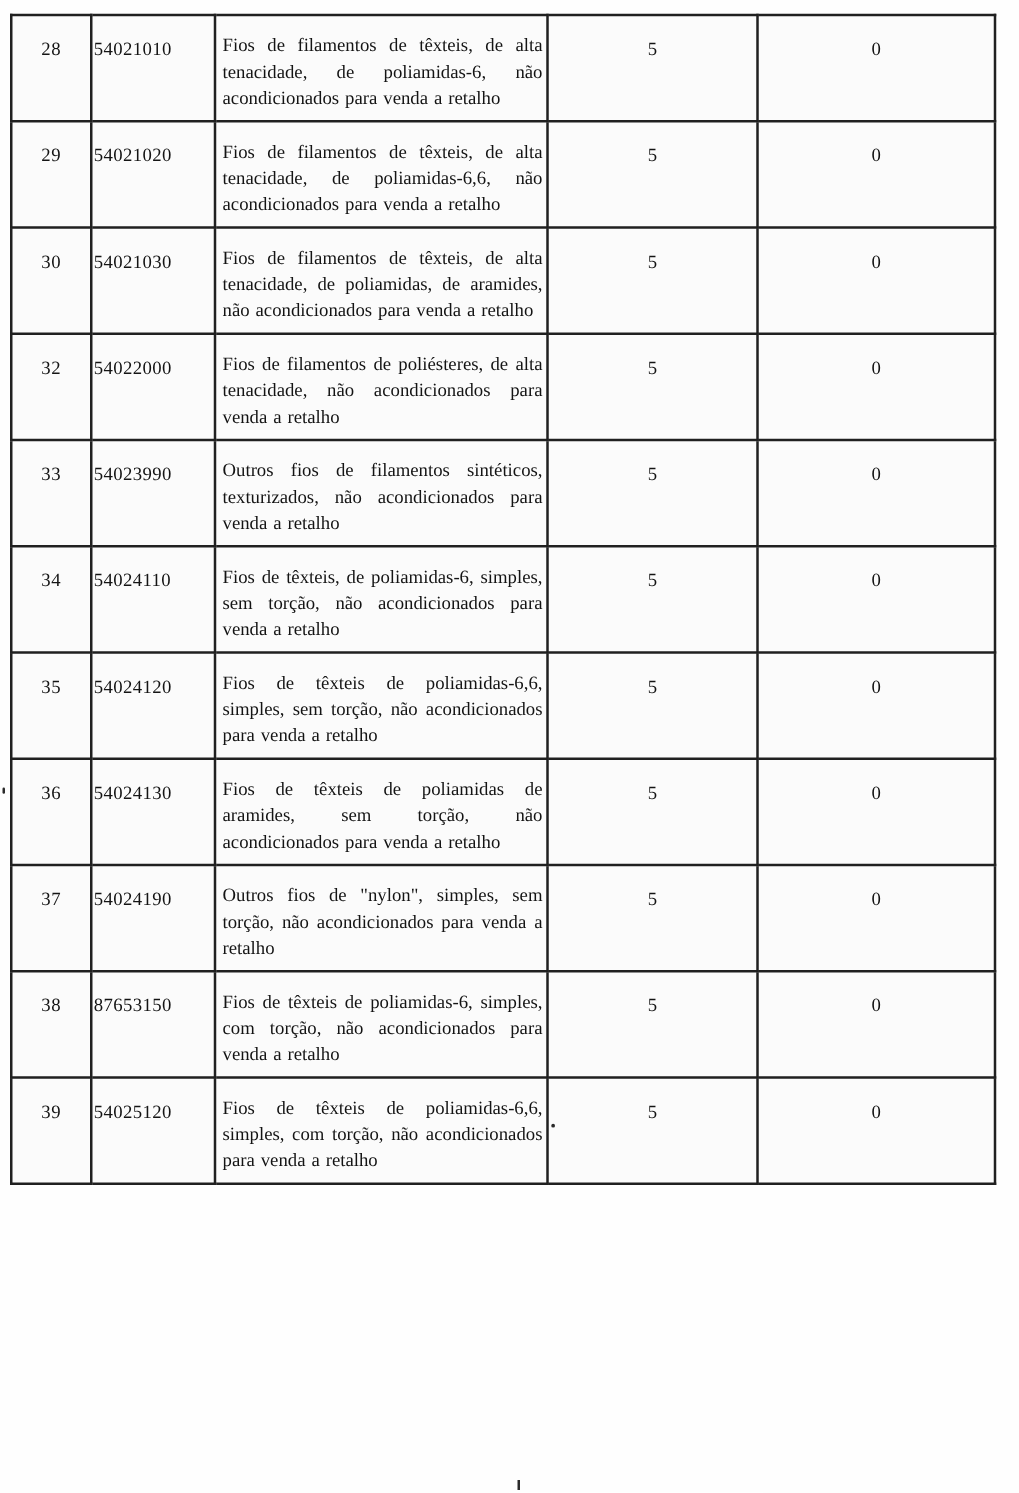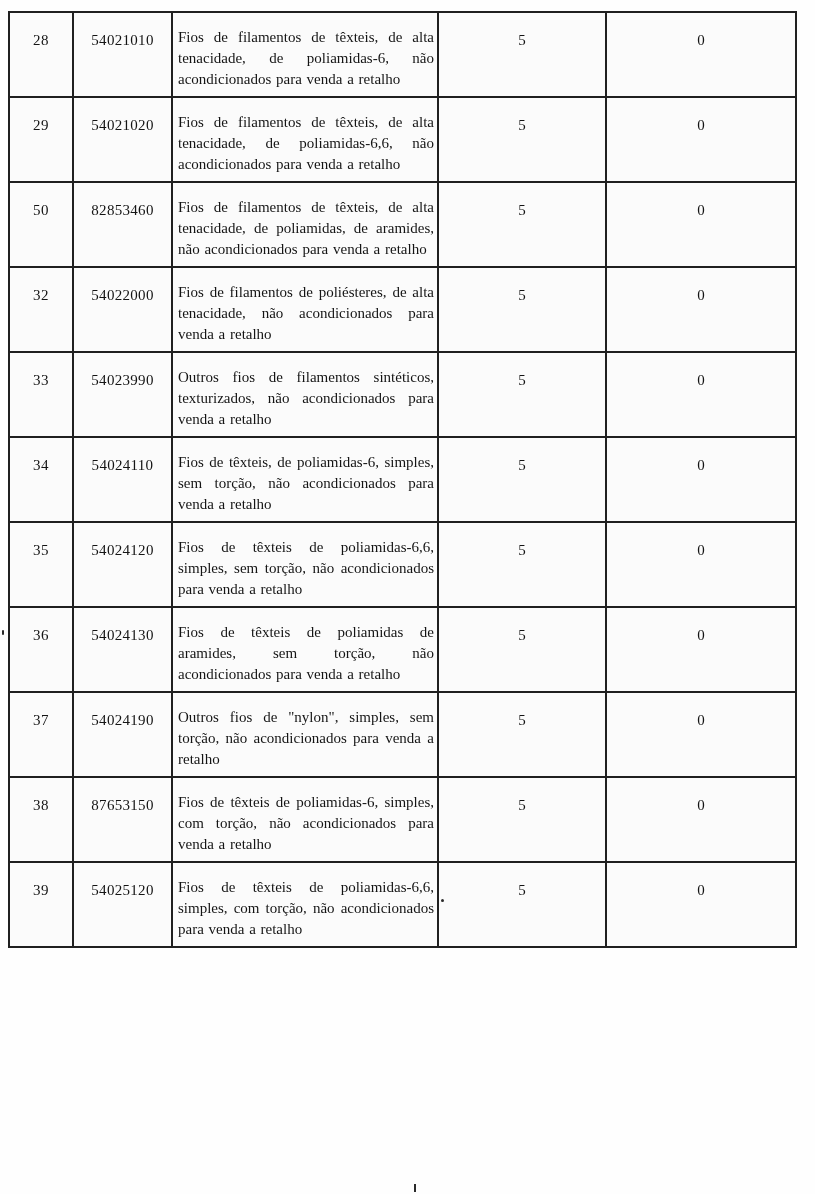--- a/index.html
+++ b/index.html
@@ -31,21 +31,20 @@
     line-height: 21px;
     background: #fefefe;
   }
   tr.t-row { height: 72px; }
   td.c-num {
     text-align: center;
     padding-top: 17px;
     letter-spacing: 0.5px;
   }
   td.c-code {
-    text-align: center;
     padding-top: 17px;
     letter-spacing: 0.3px;
   }
   td.c-desc {
     text-align: justify;
     text-justify: inter-word;
     padding: 14px 3px 6px 5px;
     word-spacing: 1px;
   }
   td.c-rate, td.c-val {
@@ -87,22 +86,22 @@
 
   <tr class="t-row">
     <td class="c-num">29</td>
     <td class="c-code">54021020</td>
     <td class="c-desc">Fios de filamentos de têxteis, de alta tenacidade, de poliamidas-6,6, não acondicionados para venda a retalho</td>
     <td class="c-rate">5</td>
     <td class="c-val">0</td>
   </tr>
 
   <tr class="t-row">
-    <td class="c-num">50</td>
-    <td class="c-code">82853460</td>
+    <td class="c-num">30</td>
+    <td class="c-code">54021030</td>
     <td class="c-desc">Fios de filamentos de têxteis, de alta tenacidade, de poliamidas, de aramides, não acondicionados para venda a retalho</td>
     <td class="c-rate">5</td>
     <td class="c-val">0</td>
   </tr>
 
 
   <tr class="t-row">
     <td class="c-num">32</td>
     <td class="c-code">54022000</td>
     <td class="c-desc">Fios de filamentos de poliésteres, de alta tenacidade, não acondicionados para venda a retalho</td>

